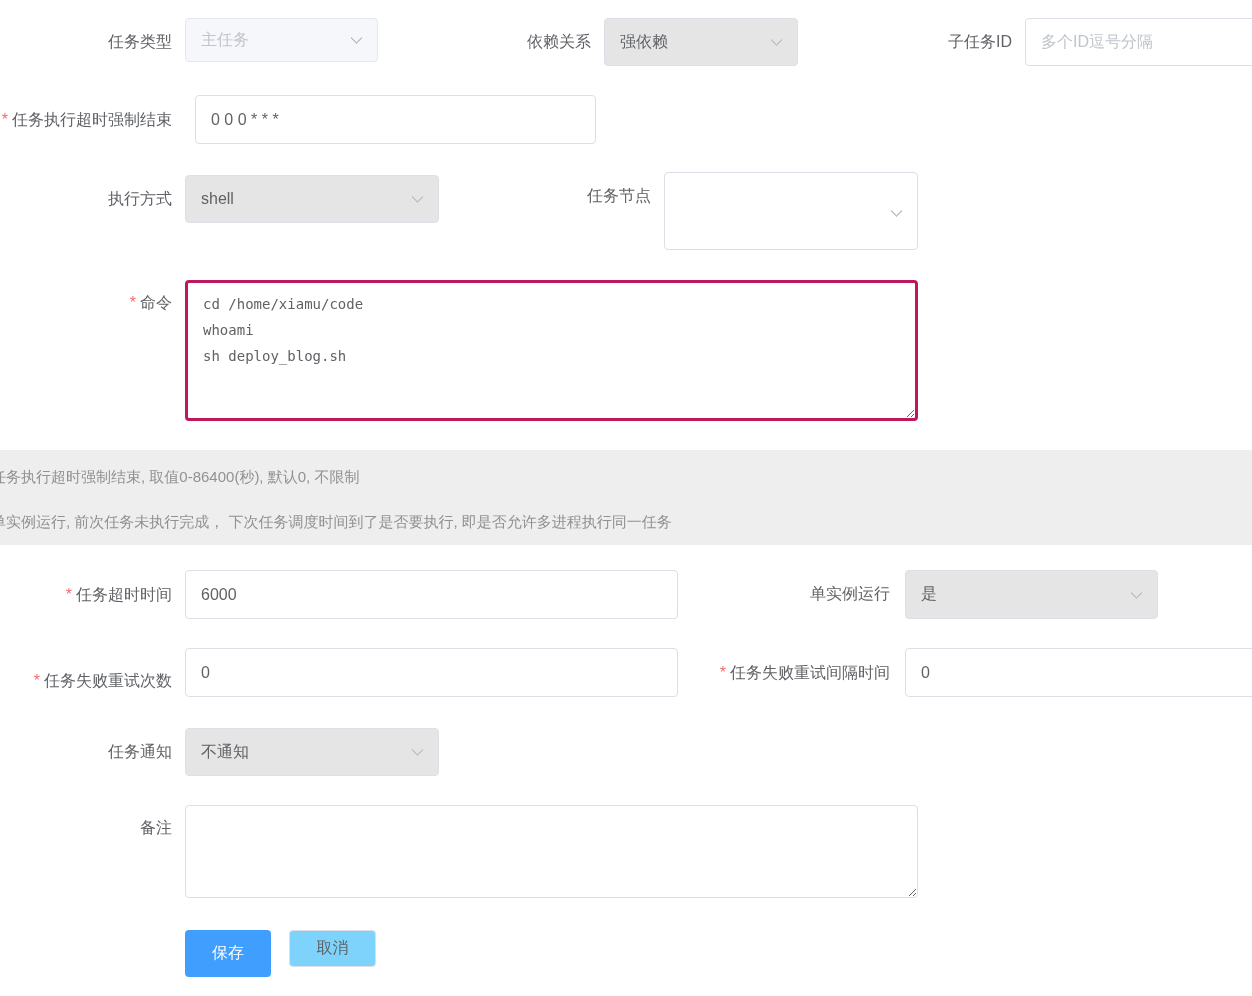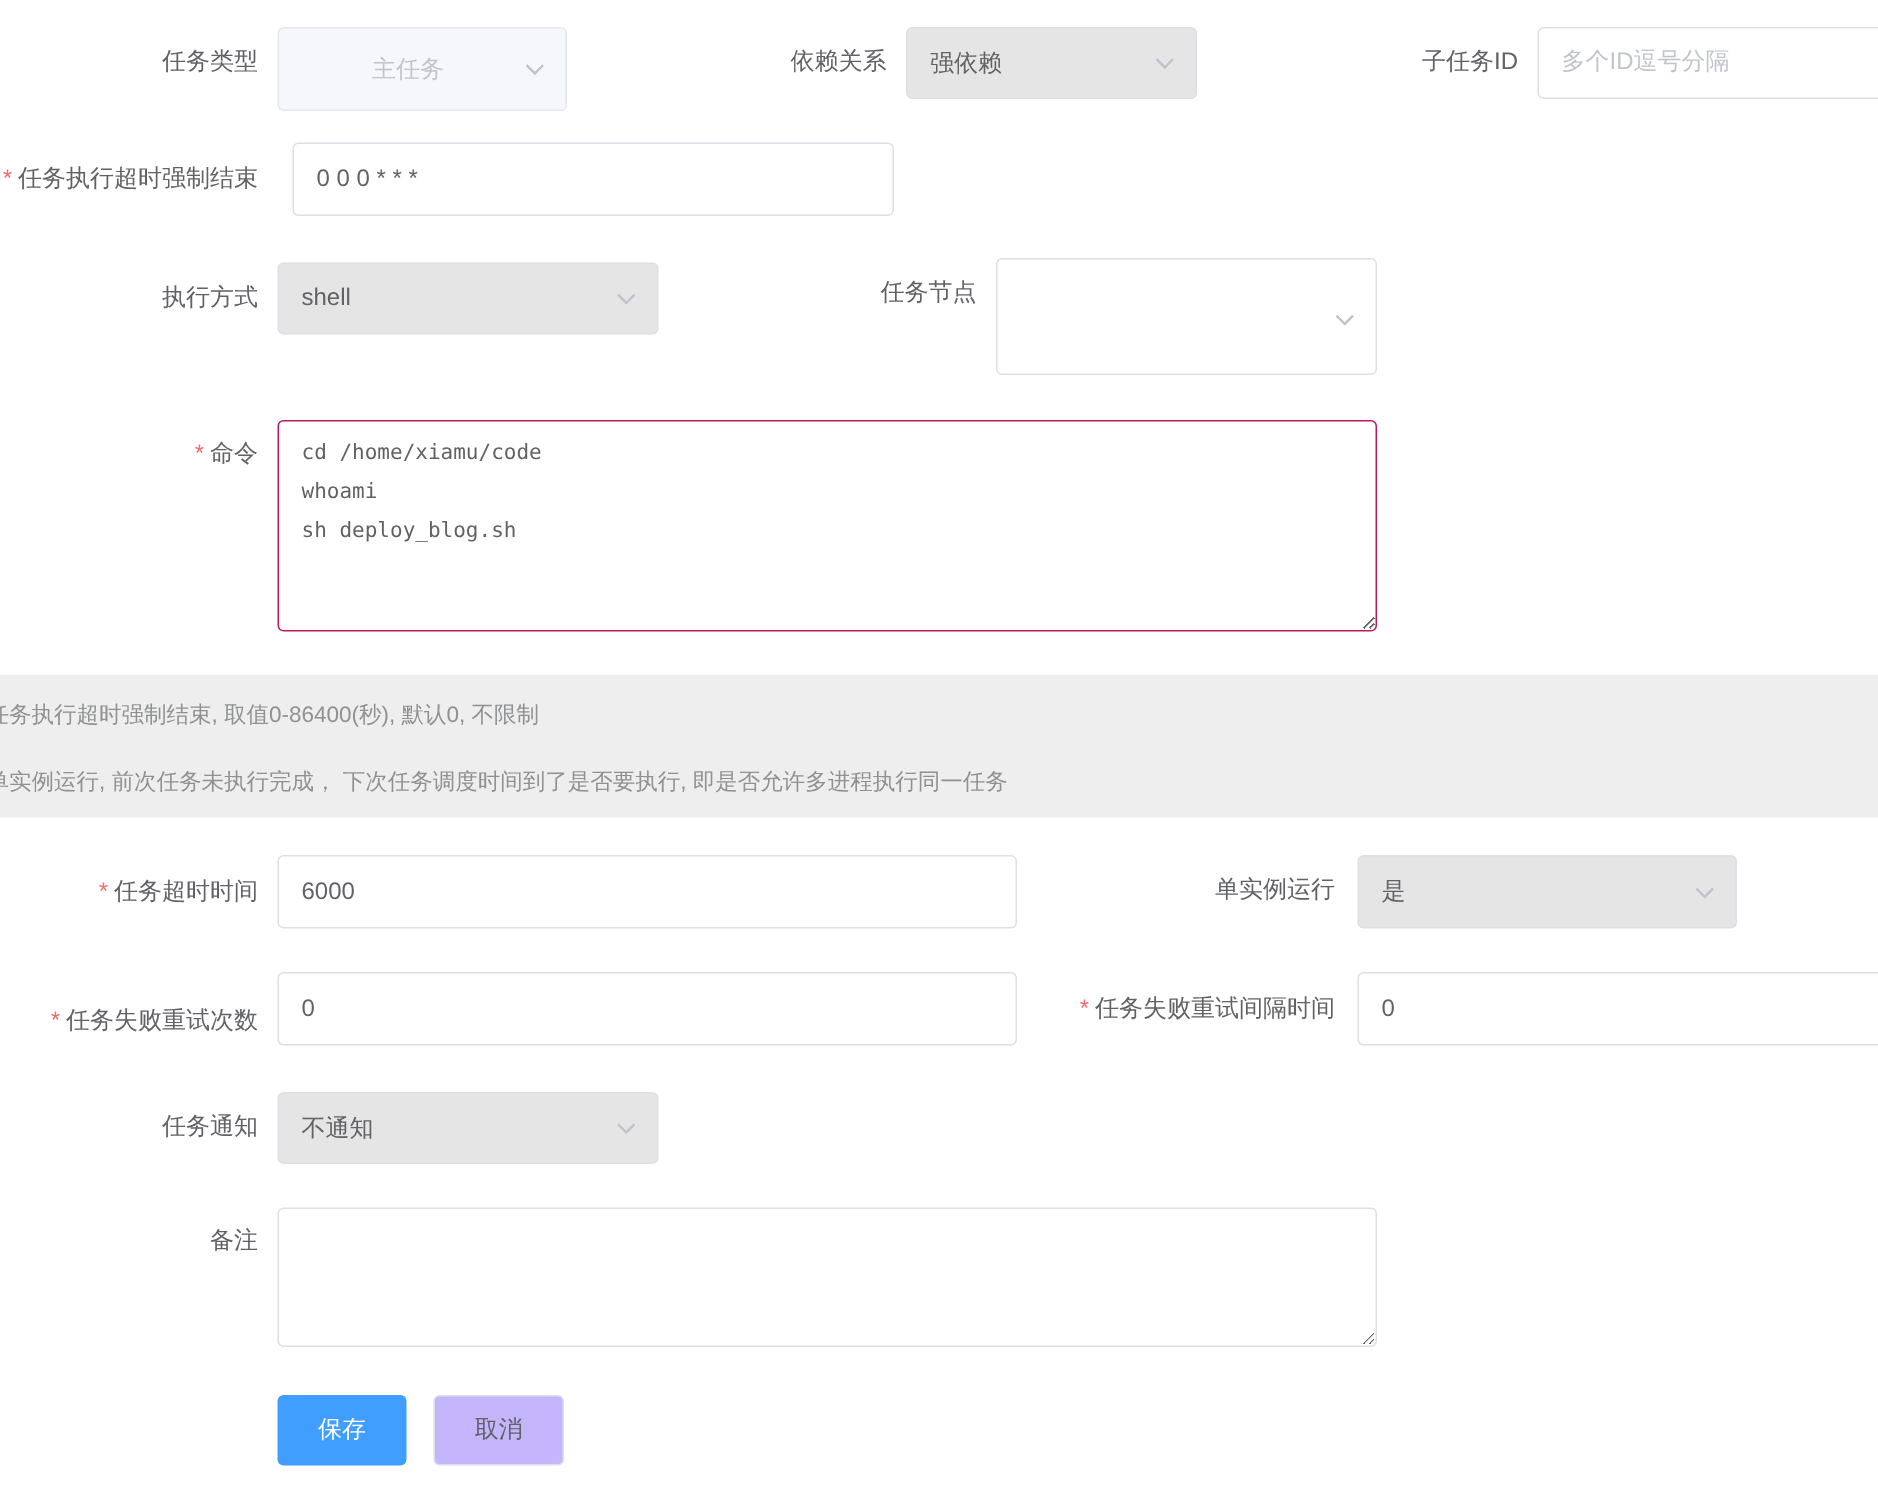--- a/index.html
+++ b/index.html
@@ -38,21 +38,21 @@
     position:absolute; left:6px; top:6px; height:30px; background:#f0f2f5;
     border-radius:4px; display:flex; align-items:center; gap:8px;
     padding:0 8px 0 10px; font-size:15px; color:#606266; white-space:nowrap;
   }
   .tag-close {
     width:18px; height:18px; border-radius:50%; background:#c0c4cc; color:#fff;
     font-size:13px; line-height:17px; text-align:center; cursor:pointer; flex:0 0 auto;
   }
   textarea.cmd {
     position:absolute; left:185px; top:280px; width:733px; height:141px;
-    border:1px solid #be185d; border-radius:4px; padding:8px 15px;
+    border:3px solid #be185d; border-radius:4px; padding:8px 15px;
     font-family:"DejaVu Sans Mono", monospace; font-size:14px; line-height:26px;
     color:#606266; resize:vertical; outline:none;
   }
   textarea.remark {
     position:absolute; left:185px; top:805px; width:733px; height:93px;
     border:1px solid #dcdfe6; border-radius:4px; padding:8px 15px;
     font-family:"Liberation Sans", sans-serif; font-size:16px;
     color:#606266; resize:vertical; outline:none;
   }
   .banner { position:absolute; left:0; top:450px; width:1252px; height:95px; background:#eeeeee; }
@@ -60,29 +60,29 @@
     position:absolute; left:-9px; white-space:nowrap;
     color:#8f9193; font-size:15px; line-height:24px;
   }
   .banner .ln1 { top:15px; }
   .banner .ln2 { top:60px; }
   .btn {
     position:absolute; border-radius:4px; font-size:16px; cursor:pointer;
     font-family:"Liberation Sans", sans-serif; display:flex; align-items:center; justify-content:center;text-align:right;
   }
   .btn-save { left:185px; top:930px; width:86px; height:47px; background:#409eff; color:#fff; border:none; }
-  .btn-cancel { left:289px; top:930px; width:87px; height:47px; background:#c4b5fd; color:#606266; border:1px solid #dcdfe6; }
+  .btn-cancel { left:289px; top:930px; width:87px; height:37px; background:#7dd3fc; color:#606266; border:1px solid #dcdfe6; }
 </style>
 </head>
 <body>
 
 <div class="page">
 
   <div class="lbl" style="left:0;width:172px;top:18px;"><span>任务类型</span></div>
-  <div class="sel disabled" style="left:185px;top:18px;width:193px;height:56px;justify-content:center;">
+  <div class="sel disabled" style="left:185px;top:18px;width:193px;height:44px;">
     <span>主任务</span>
     <i class="chev"></i>
   </div>
 
   <div class="lbl" style="left:471px;width:120px;top:18px;"><span>依赖关系</span></div>
   <div class="sel" style="left:604px;top:18px;width:194px;height:48px;">
     <span>强依赖</span>
     <i class="chev"></i>
   </div>
 

